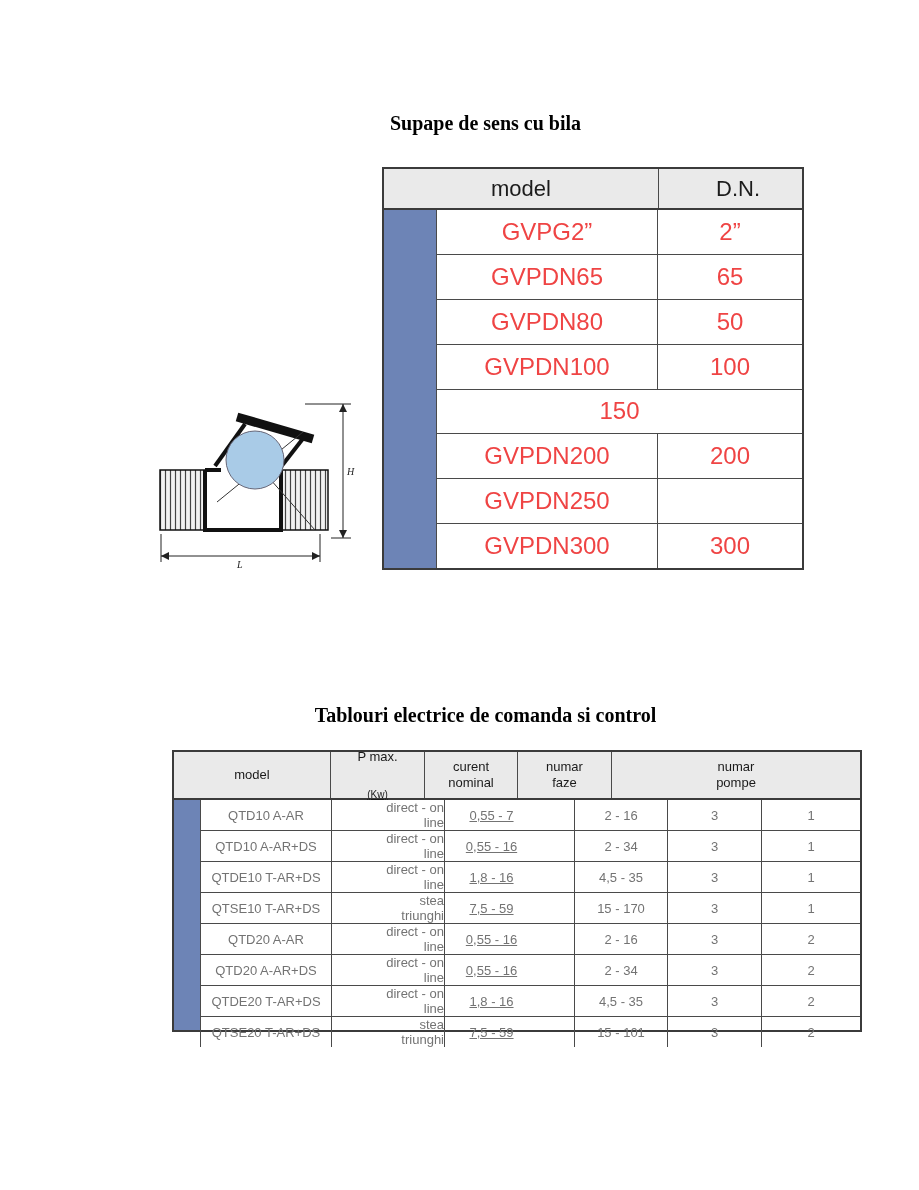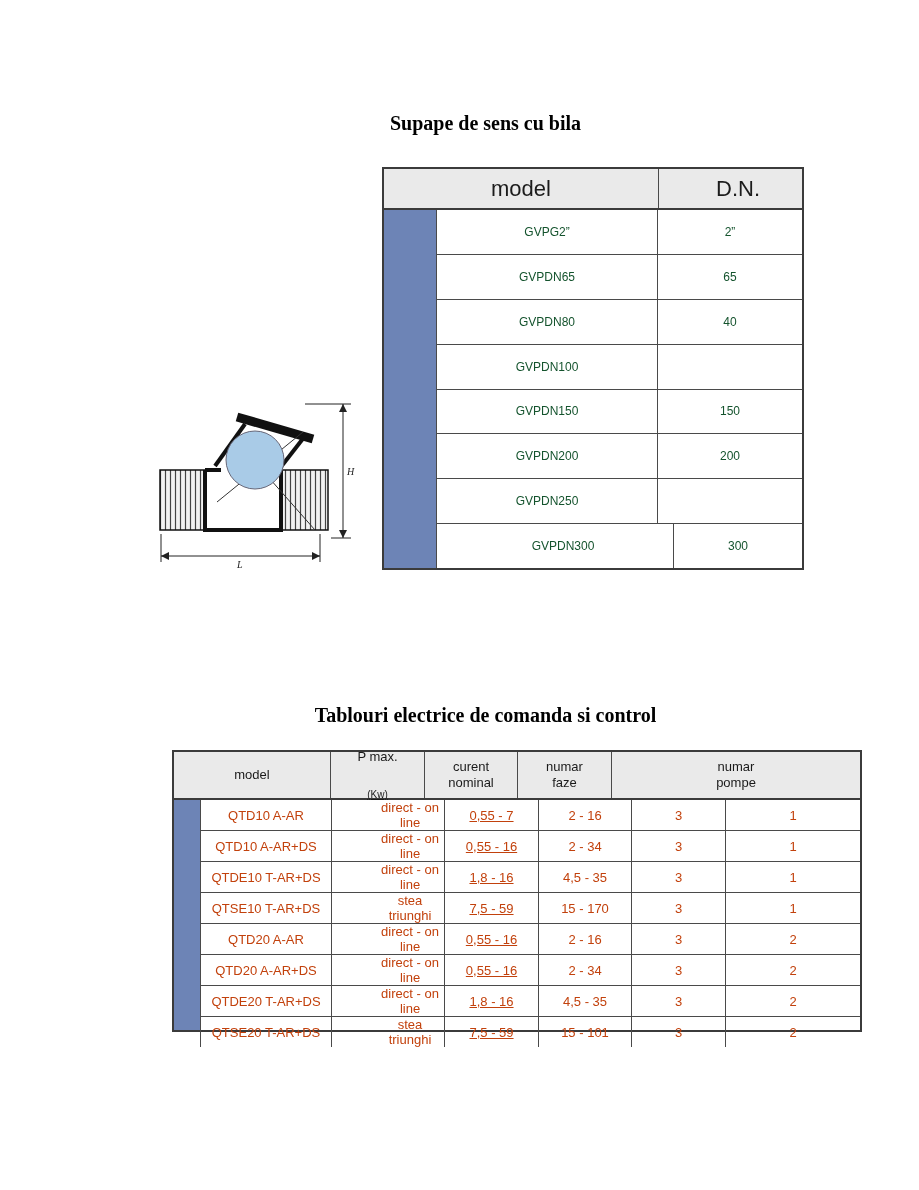--- a/index.html
+++ b/index.html
@@ -33,24 +33,24 @@
   .t1-h-dn { flex:1; border-left:1px solid #4a4a4a;padding-left:15px; }
   .t1-body { position:relative; height:358px; display:flex; flex-direction:column; }
   .t1-strip {
     position:absolute; left:0; top:0; bottom:0; width:52px;
     background:var(--accent-blue,#6d84b6);
   }
   .t1-row {
     flex:1; display:flex; margin-left:52px;
     border-left:1px solid #4a4a4a; border-bottom:1px solid #4a4a4a;
   }
-  .t1-row:last-child { border-bottom:none;padding-left:16px; }
+  .t1-row:last-child { border-bottom:none; }
   .t1-cell {
     display:flex; align-items:center; justify-content:center;
-    font-size:12px; color:#14532d;
+    font-size:24px; color:#ef4444;
   }
   .t1-model { width:221px; border-right:1px solid #4a4a4a; }
   .t1-dn { flex:1; }
 
   
   .diagram { position:absolute; left:153px; top:390px; width:212px; height:180px; }
 
   
   .t2 {
     position:absolute; left:172px; top:750px; width:690px; height:282px;
@@ -74,25 +74,25 @@
     position:absolute; left:0; top:0; bottom:0; width:26px;
     background:var(--accent-blue,#6d84b6);
   }
   .t2-row {
     flex:1; display:flex; margin-left:26px;
     border-left:1px solid #4a4a4a; border-bottom:1px solid #4a4a4a;
   }
   .t2-row:last-child { border-bottom:none; }
   .t2-cell {
     display:flex; align-items:center; justify-content:center;
-    font-size:13px; color:#c2410c; text-align:center;
+    font-size:13px; color:#737373; text-align:right;
   }
   .t2-cell + .t2-cell { border-left:1px solid #4a4a4a; }
   .c-model { width:130px; } .c-pornire { width:113px;padding-left:44px; } .c-pmax { width:94px;text-decoration:underline; }
-  .c-curent { width:93px; } .c-faze { width:94px; } .c-pompe { flex:1; }
+  .c-curent { width:93px;margin-left:36px; } .c-faze { width:94px; } .c-pompe { flex:1; }
 </style>
 </head>
 <body>
 
 <div class="page">
 
   <div class="doc-title" id="title1">Supape de sens cu bila</div>
 
   <div class="t1">
     <div class="t1-header">
@@ -104,27 +104,27 @@
       <div class="t1-row">
         <div class="t1-cell t1-model">GVPG2”</div>
         <div class="t1-cell t1-dn">2”</div>
       </div>
       <div class="t1-row">
         <div class="t1-cell t1-model">GVPDN65</div>
         <div class="t1-cell t1-dn">65</div>
       </div>
       <div class="t1-row">
         <div class="t1-cell t1-model">GVPDN80</div>
-        <div class="t1-cell t1-dn">40</div>
+        <div class="t1-cell t1-dn">50</div>
       </div>
       <div class="t1-row">
         <div class="t1-cell t1-model">GVPDN100</div>
-      </div>
-      <div class="t1-row">
-        <div class="t1-cell t1-model">GVPDN150</div>
+        <div class="t1-cell t1-dn">100</div>
+      </div>
+      <div class="t1-row">
         <div class="t1-cell t1-dn">150</div>
       </div>
       <div class="t1-row">
         <div class="t1-cell t1-model">GVPDN200</div>
         <div class="t1-cell t1-dn">200</div>
       </div>
       <div class="t1-row">
         <div class="t1-cell t1-model">GVPDN250</div>
       </div>
       <div class="t1-row">

